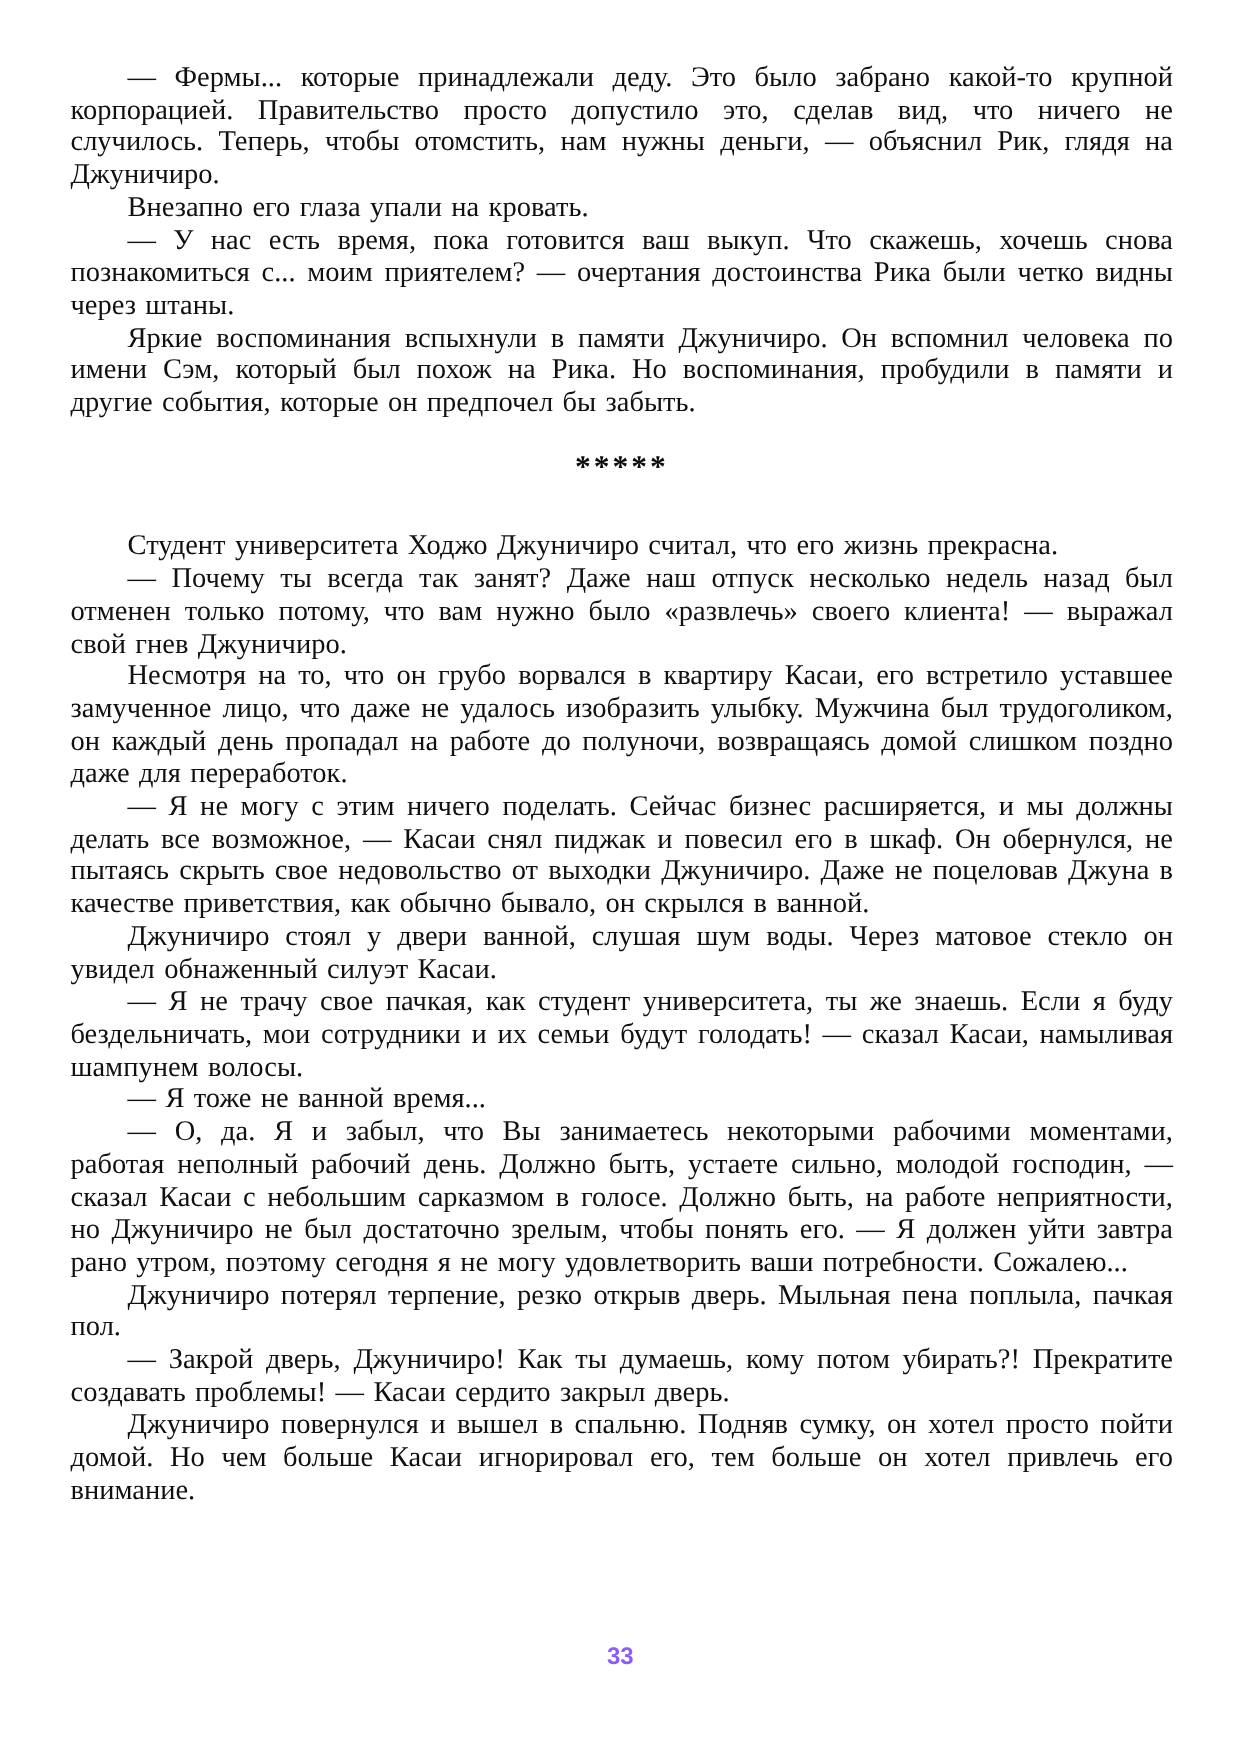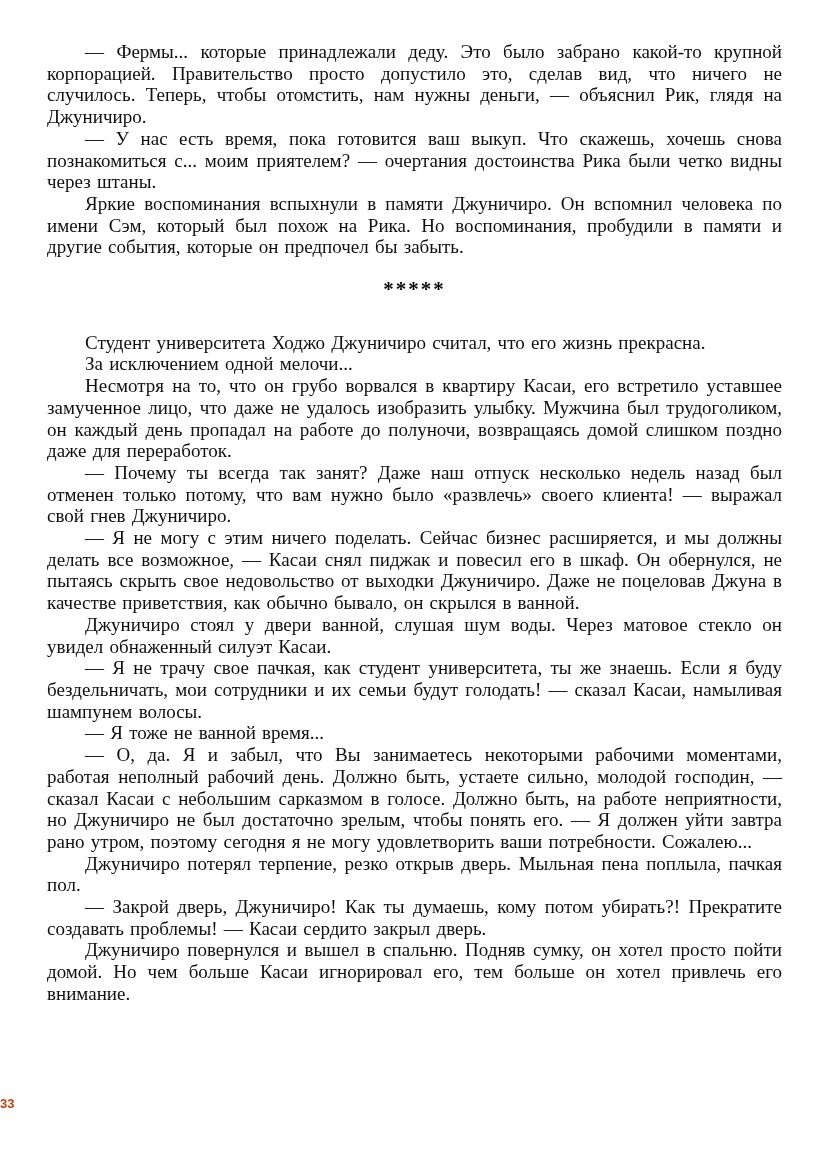--- a/index.html
+++ b/index.html
@@ -38,40 +38,40 @@
     font-weight: bold;
     font-size: 21px;
     letter-spacing: 2px;
     color: #0c0c0c;
   }
   .page-number {
     position: absolute;
     top: 1096px;
     left: 0;
     width: 100%;
-    text-align: left;
+    text-align: center;
     font-family: "Liberation Sans", "DejaVu Sans", sans-serif;
-    font-size: 13px;
+    font-size: 16px;
     font-weight: 700;
-    color: #c2410c;
+    color: #8b5cf6;
   }
 </style>
 </head>
 <body>
 
 <div class="page">
   <div class="text-block">
     <p class="para">— Фермы... которые принадлежали деду. Это было забрано какой-то крупной корпорацией. Правительство просто допустило это, сделав вид, что ничего не случилось. Теперь, чтобы отомстить, нам нужны деньги, — объяснил Рик, глядя на Джуничиро.</p>
+    <p class="para">Внезапно его глаза упали на кровать.</p>
     <p class="para">— У нас есть время, пока готовится ваш выкуп. Что скажешь, хочешь снова познакомиться с... моим приятелем? — очертания достоинства Рика были четко видны через штаны.</p>
     <p class="para">Яркие воспоминания вспыхнули в памяти Джуничиро. Он вспомнил человека по имени Сэм, который был похож на Рика. Но воспоминания, пробудили в памяти и другие события, которые он предпочел бы забыть.</p>
     <p class="separator">*****</p>
     <p class="para">Студент университета Ходжо Джуничиро считал, что его жизнь прекрасна.</p>
-    <p class="para">За исключением одной мелочи...</p>
+    <p class="para">— Почему ты всегда так занят? Даже наш отпуск несколько недель назад был отменен только потому, что вам нужно было «развлечь» своего клиента! — выражал свой гнев Джуничиро.</p>
     <p class="para">Несмотря на то, что он грубо ворвался в квартиру Касаи, его встретило уставшее замученное лицо, что даже не удалось изобразить улыбку. Мужчина был трудоголиком, он каждый день пропадал на работе до полуночи, возвращаясь домой слишком поздно даже для переработок.</p>
-    <p class="para">— Почему ты всегда так занят? Даже наш отпуск несколько недель назад был отменен только потому, что вам нужно было «развлечь» своего клиента! — выражал свой гнев Джуничиро.</p>
     <p class="para">— Я не могу с этим ничего поделать. Сейчас бизнес расширяется, и мы должны делать все возможное, — Касаи снял пиджак и повесил его в шкаф. Он обернулся, не пытаясь скрыть свое недовольство от выходки Джуничиро. Даже не поцеловав Джуна в качестве приветствия, как обычно бывало, он скрылся в ванной.</p>
     <p class="para">Джуничиро стоял у двери ванной, слушая шум воды. Через матовое стекло он увидел обнаженный силуэт Касаи.</p>
     <p class="para">— Я не трачу свое пачкая, как студент университета, ты же знаешь. Если я буду бездельничать, мои сотрудники и их семьи будут голодать! — сказал Касаи, намыливая шампунем волосы.</p>
     <p class="para">— Я тоже не ванной время...</p>
     <p class="para">— О, да. Я и забыл, что Вы занимаетесь некоторыми рабочими моментами, работая неполный рабочий день. Должно быть, устаете сильно, молодой господин, — сказал Касаи с небольшим сарказмом в голосе. Должно быть, на работе неприятности, но Джуничиро не был достаточно зрелым, чтобы понять его. — Я должен уйти завтра рано утром, поэтому сегодня я не могу удовлетворить ваши потребности. Сожалею...</p>
     <p class="para">Джуничиро потерял терпение, резко открыв дверь. Мыльная пена поплыла, пачкая пол.</p>
     <p class="para">— Закрой дверь, Джуничиро! Как ты думаешь, кому потом убирать?! Прекратите создавать проблемы! — Касаи сердито закрыл дверь.</p>
     <p class="para">Джуничиро повернулся и вышел в спальню. Подняв сумку, он хотел просто пойти домой. Но чем больше Касаи игнорировал его, тем больше он хотел привлечь его внимание.</p>
   </div>
   <div class="page-number">33</div>

